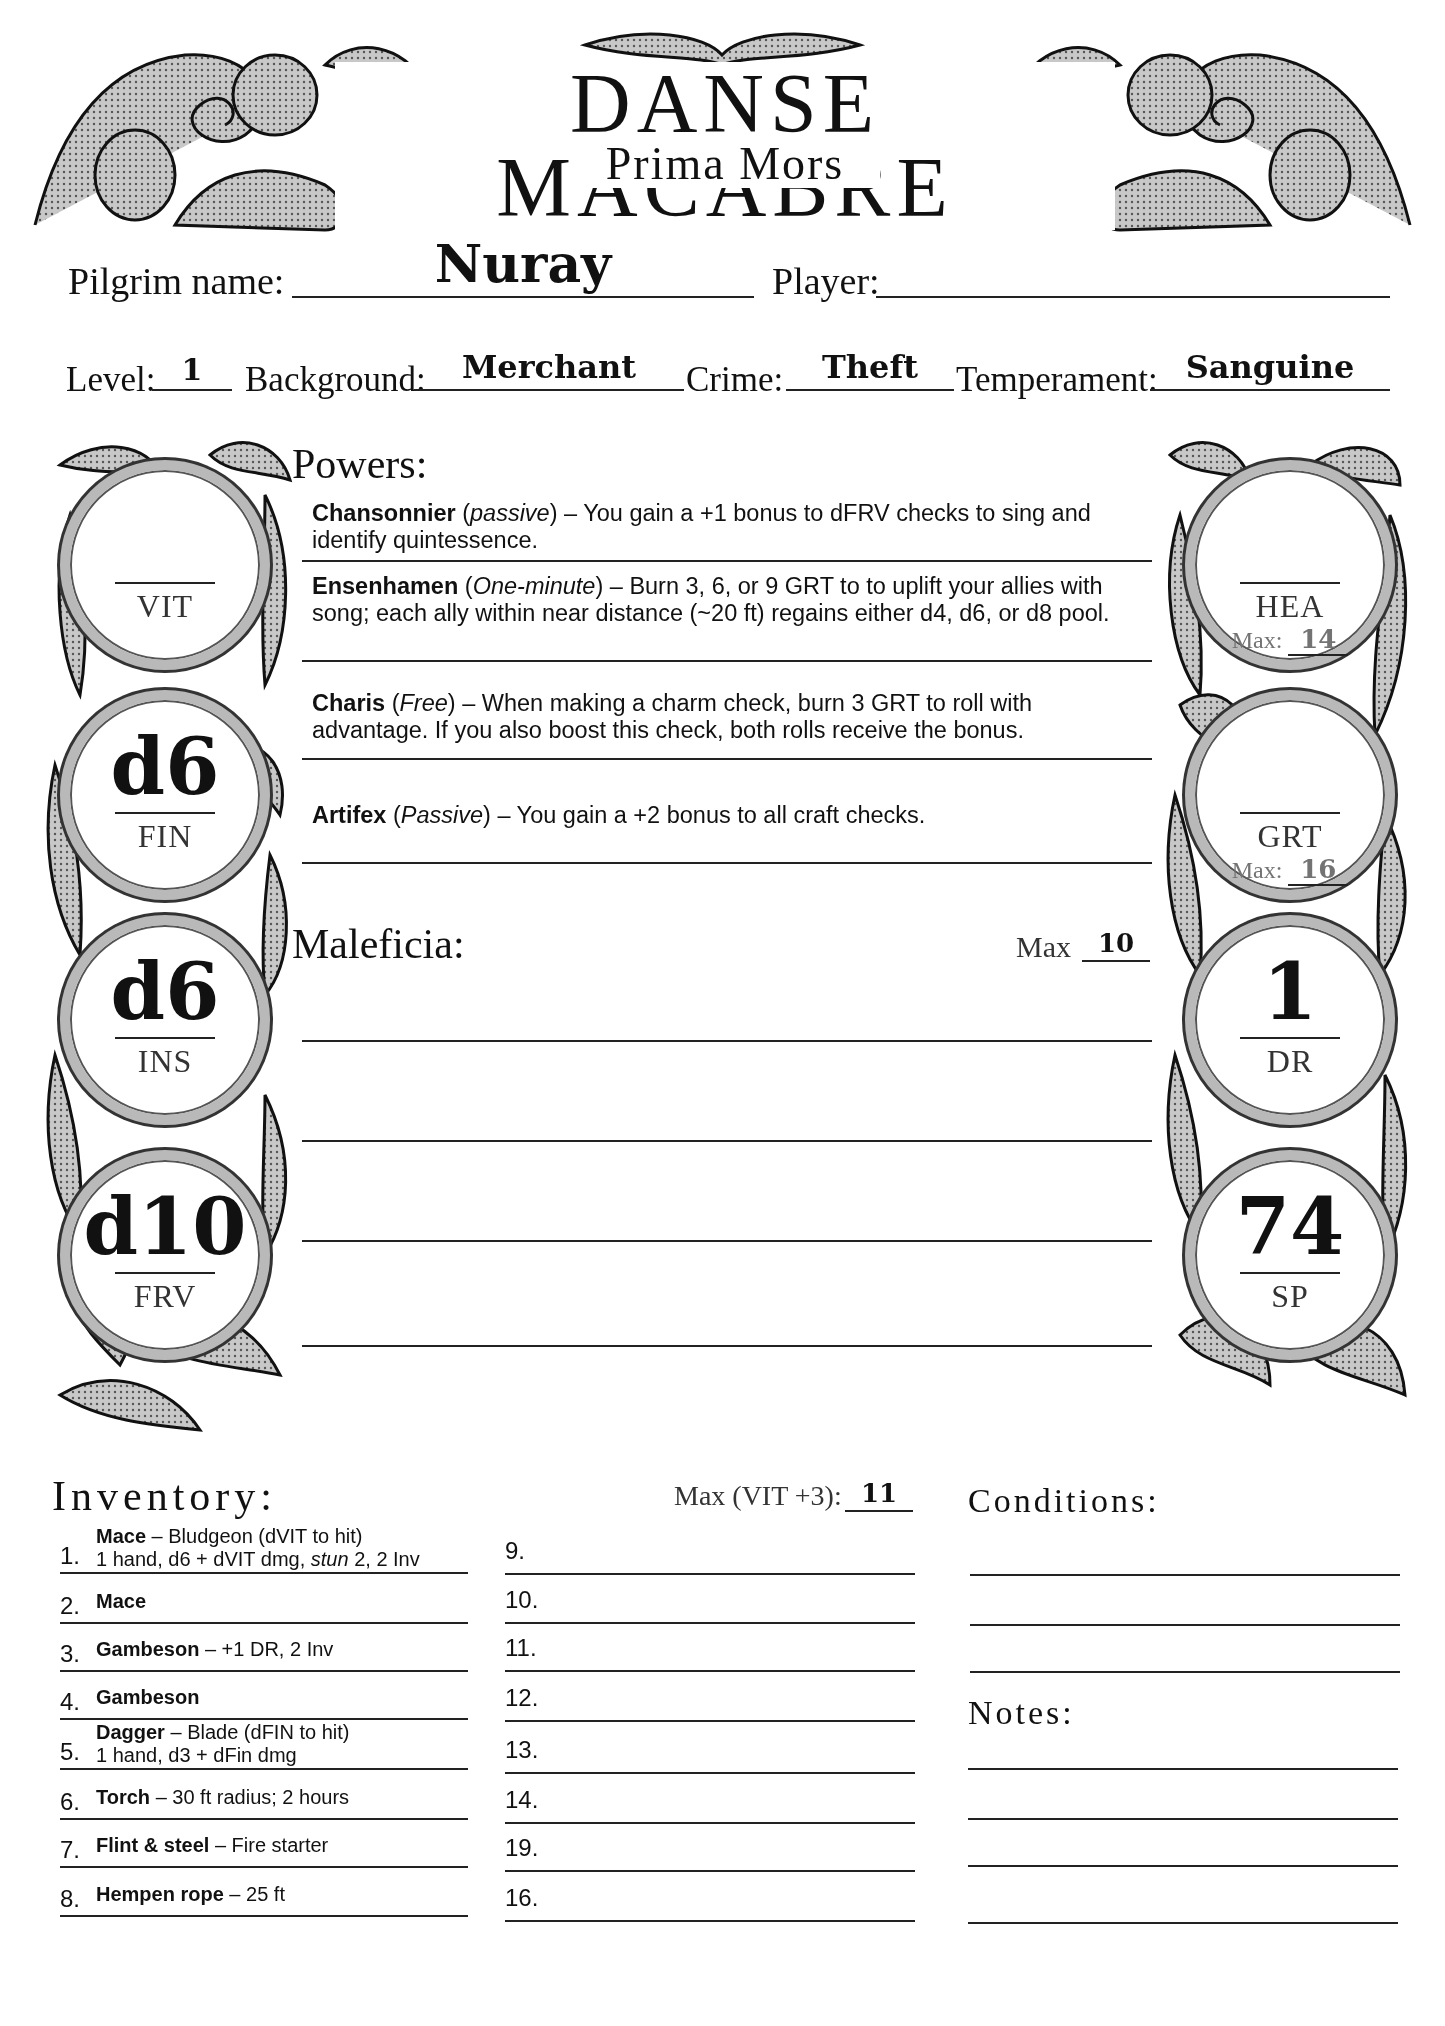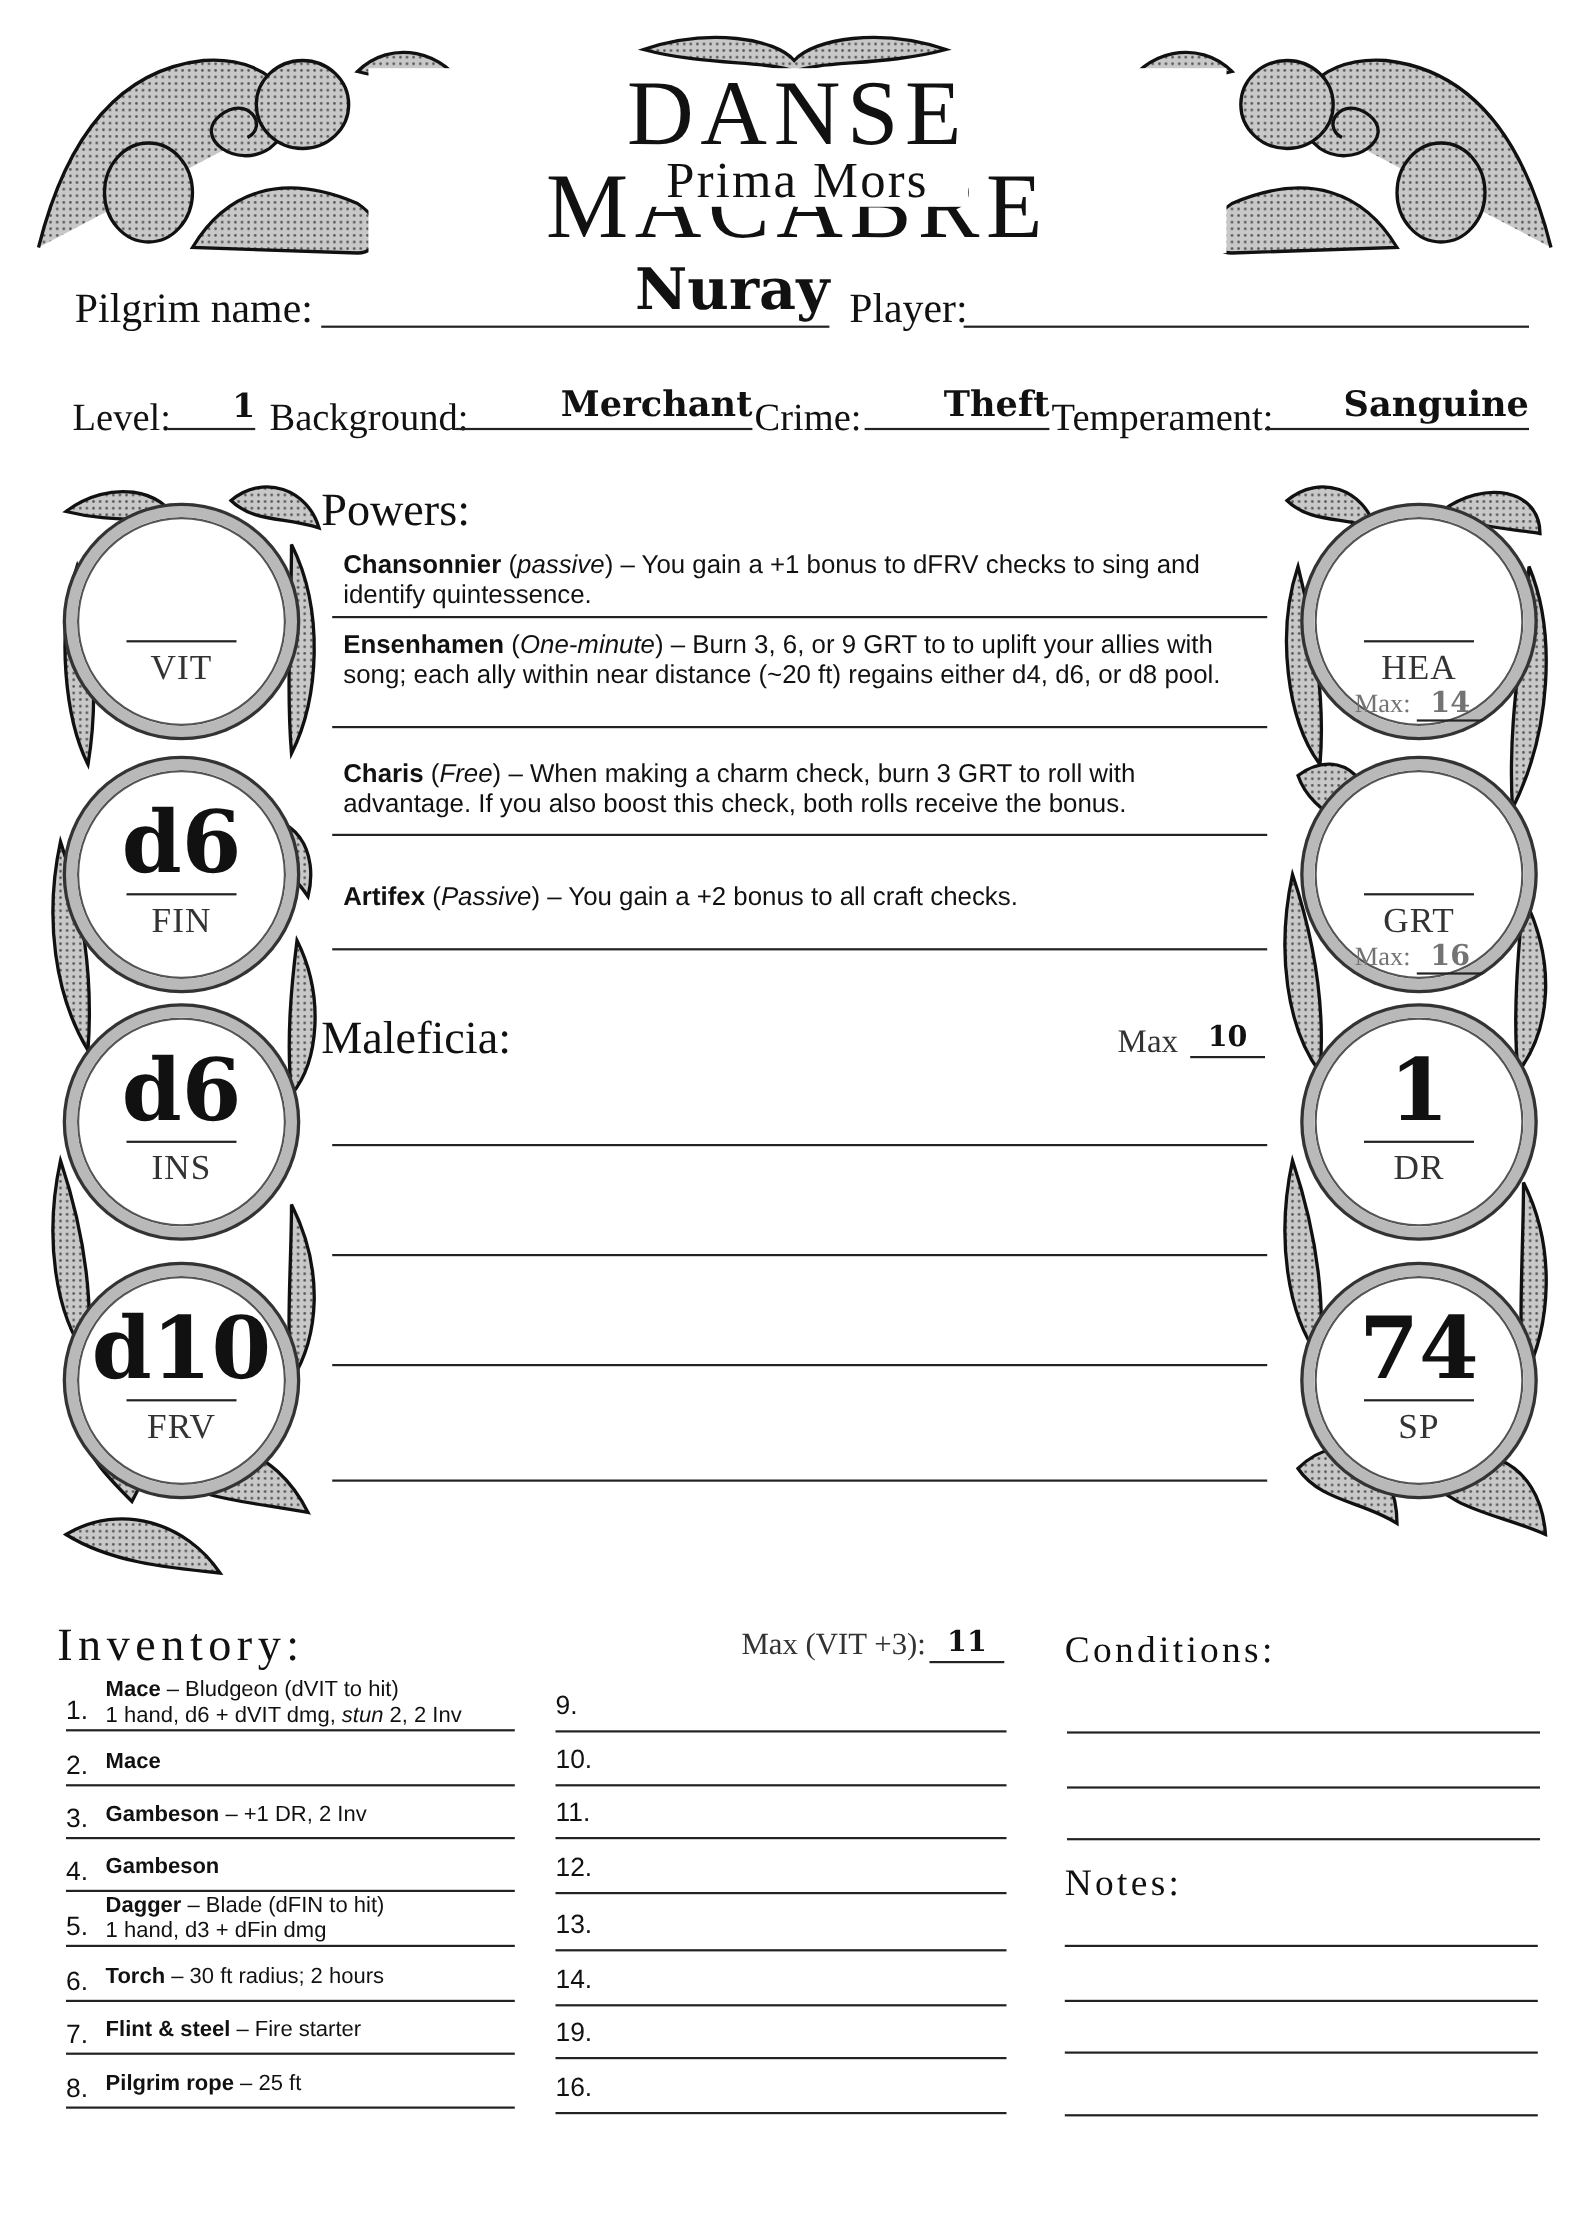--- a/index.html
+++ b/index.html
@@ -10,21 +10,21 @@
   .hand { font-family:"DejaVu Serif", serif; font-weight:bold; }
   .line { position:absolute; border-bottom:2px solid #222; }
 
   
   .banner { left:25px; top:25px; width:1395px; height:210px; }
   .banner svg { width:100%; height:100%; }
   .title { left:335px; top:62px; width:780px; text-align:center; font-size:84px; letter-spacing:6px; font-weight:normal; line-height:1; background:#fff; }
   .subtitle { left:570px; top:140px; width:310px; text-align:center; font-size:46px; letter-spacing:2px; background:#fff; line-height:1.05; }
 
   .lbl { font-size:38px; line-height:1; }
-  .val { font-size:44px; text-align:right; line-height:1; }
+  .val { font-size:44px; text-align:center; line-height:1; }
   .stat { position:absolute; width:190px; height:190px; border-radius:50%; background:#fff; border:10px solid #b9b9b9; box-shadow: 0 0 0 3px #333, inset 0 0 0 2px #555; }
   .stat .die { position:absolute; left:0; right:0; top:28px; text-align:center; font-size:78px; font-weight:bold; font-family:"DejaVu Serif", serif; line-height:1; }
   .stat .bar { position:absolute; left:45px; right:45px; top:112px; border-top:2px solid #222; }
   .stat .name { position:absolute; left:0; right:0; top:118px; text-align:center; font-size:32px; color:#333; letter-spacing:1px; }
   .stat .maxrow { position:absolute; left:0; right:0; top:154px; text-align:center; font-size:24px; color:#737373; }
   .stat .maxrow b { font-family:"DejaVu Serif", serif; font-size:26px; display:inline-block; min-width:60px; border-bottom:2px solid #222; }
 
   .vine { position:absolute; }
 
   .power { position:absolute; left:312px; width:840px; font-family:"Liberation Sans", sans-serif; font-size:23.5px; line-height:1.15; }
@@ -250,21 +250,21 @@
   <span class="txt" style="bottom:10px;"><b>Torch</b><span> – 30 ft radius; 2 hours</span></span>
   <div class="ul"></div>
 </div>
 <div class="inv-row" style="left:60px; top:1826px; width:408px; height:40px;">
   <span class="num">7.</span>
   <span class="txt" style="bottom:10px;"><b>Flint &amp; steel</b><span> – Fire starter</span></span>
   <div class="ul"></div>
 </div>
 <div class="inv-row" style="left:60px; top:1875px; width:408px; height:40px;">
   <span class="num">8.</span>
-  <span class="txt" style="bottom:10px;"><b>Pilgrim rope</b><span> – 25 ft</span></span>
+  <span class="txt" style="bottom:10px;"><b>Hempen rope</b><span> – 25 ft</span></span>
   <div class="ul"></div>
 </div>
 
 <div class="inv-row" style="left:505px; top:1533px; width:410px; height:40px;">
   <span class="num" style="bottom:8px;">9.</span>
   <div class="ul"></div>
 </div>
 <div class="inv-row" style="left:505px; top:1582px; width:410px; height:40px;">
   <span class="num" style="bottom:8px;">10.</span>
   <div class="ul"></div>

